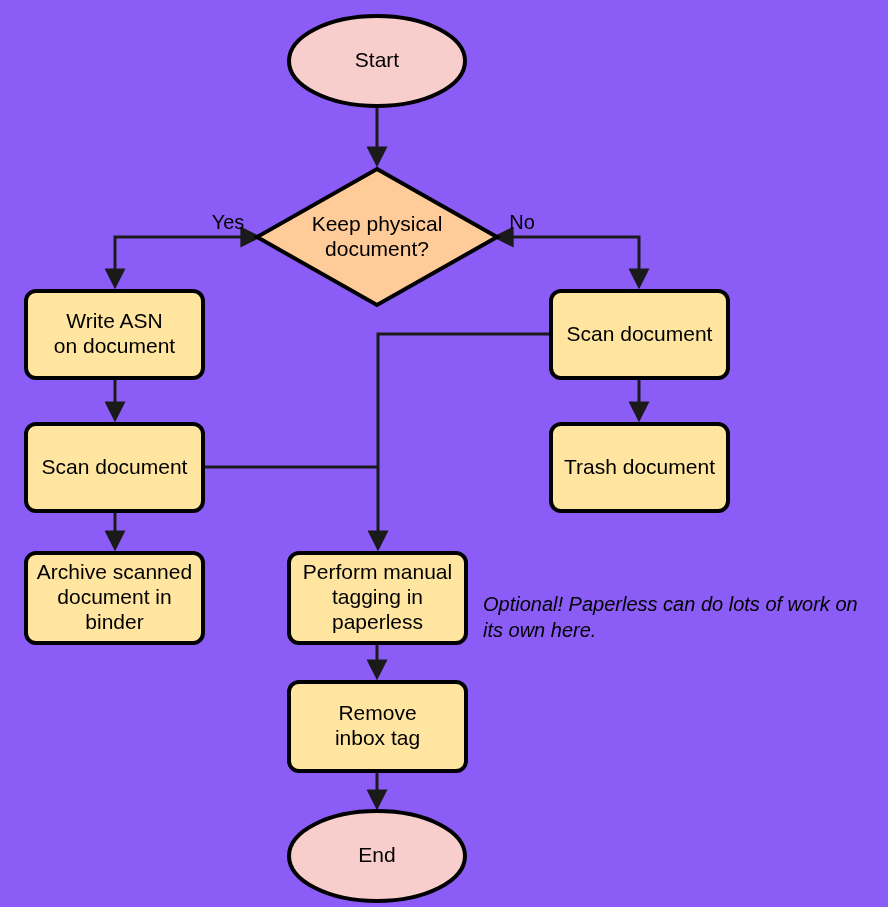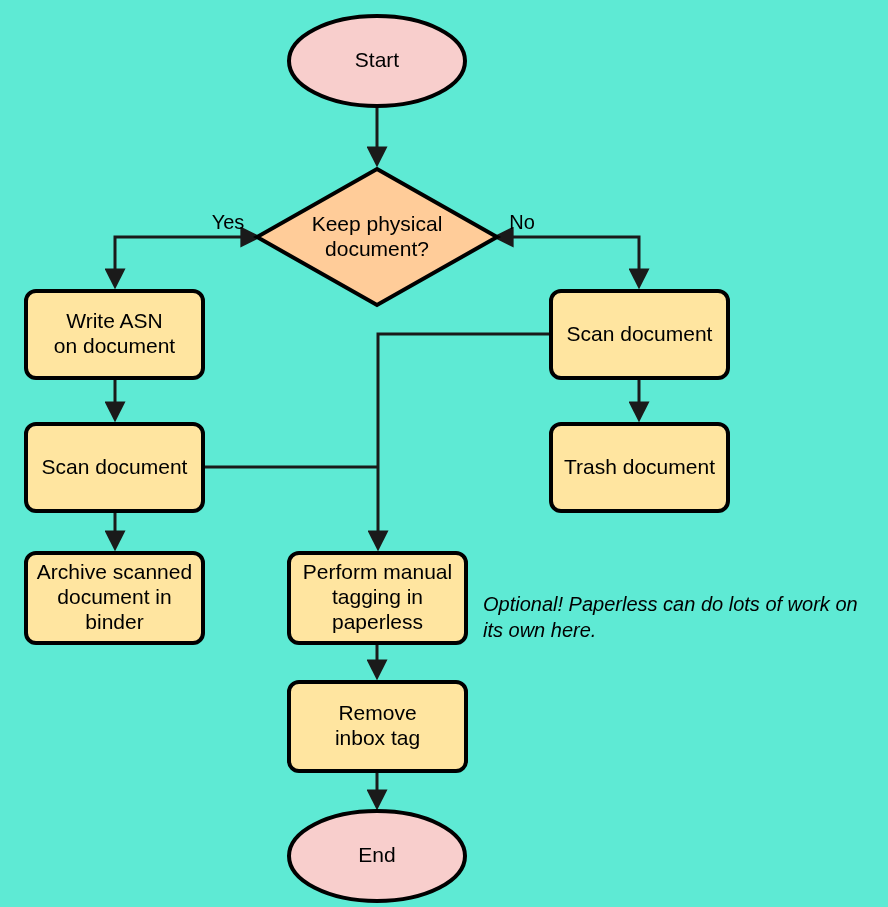--- a/index.html
+++ b/index.html
@@ -4,21 +4,21 @@
 <style>
   html, body {
     margin: 0;
     padding: 0;
     background: #ffffff;
   }
   #canvas-wrap {
     position: relative;
     width: 888px;
     height: 907px;
-    background: #5eead4;
+    background: #8b5cf6;
     font-family: "Liberation Sans", sans-serif;
   }
   svg#flowchart {
     display: block;
     width: 888px;
     height: 907px;
   }
   .node-shape {
     stroke: #000000;
     stroke-width: 4;

